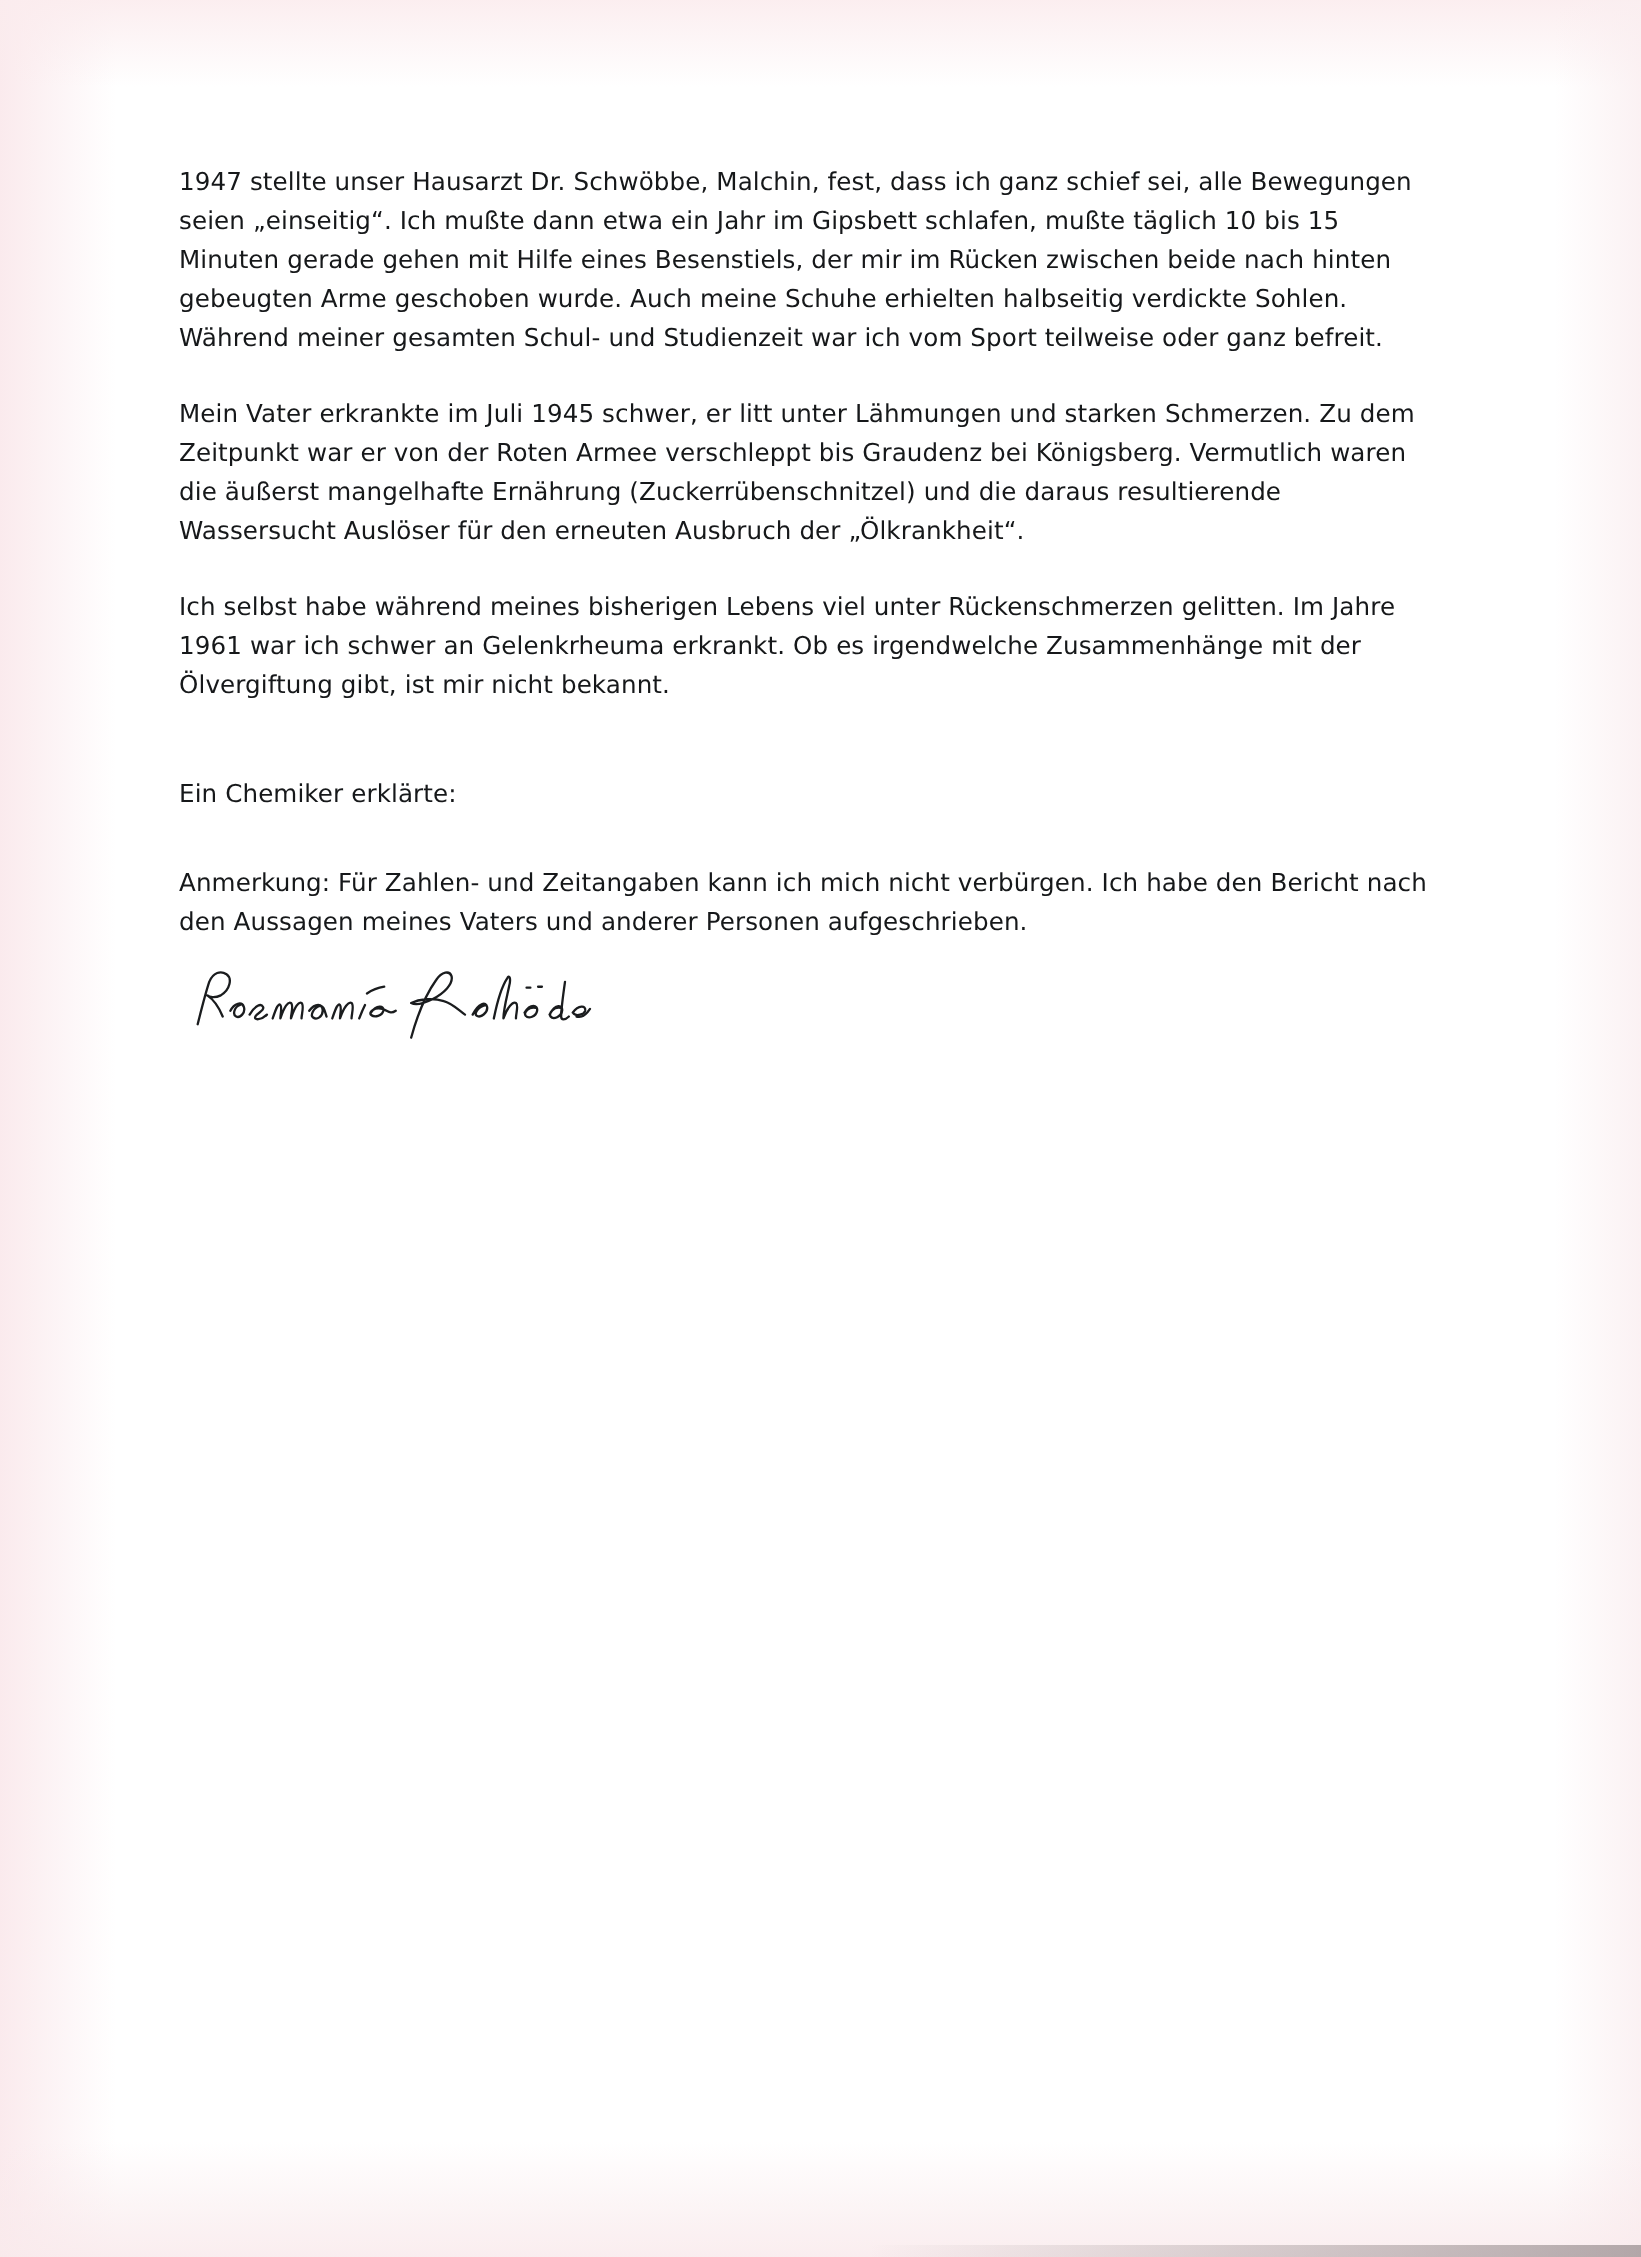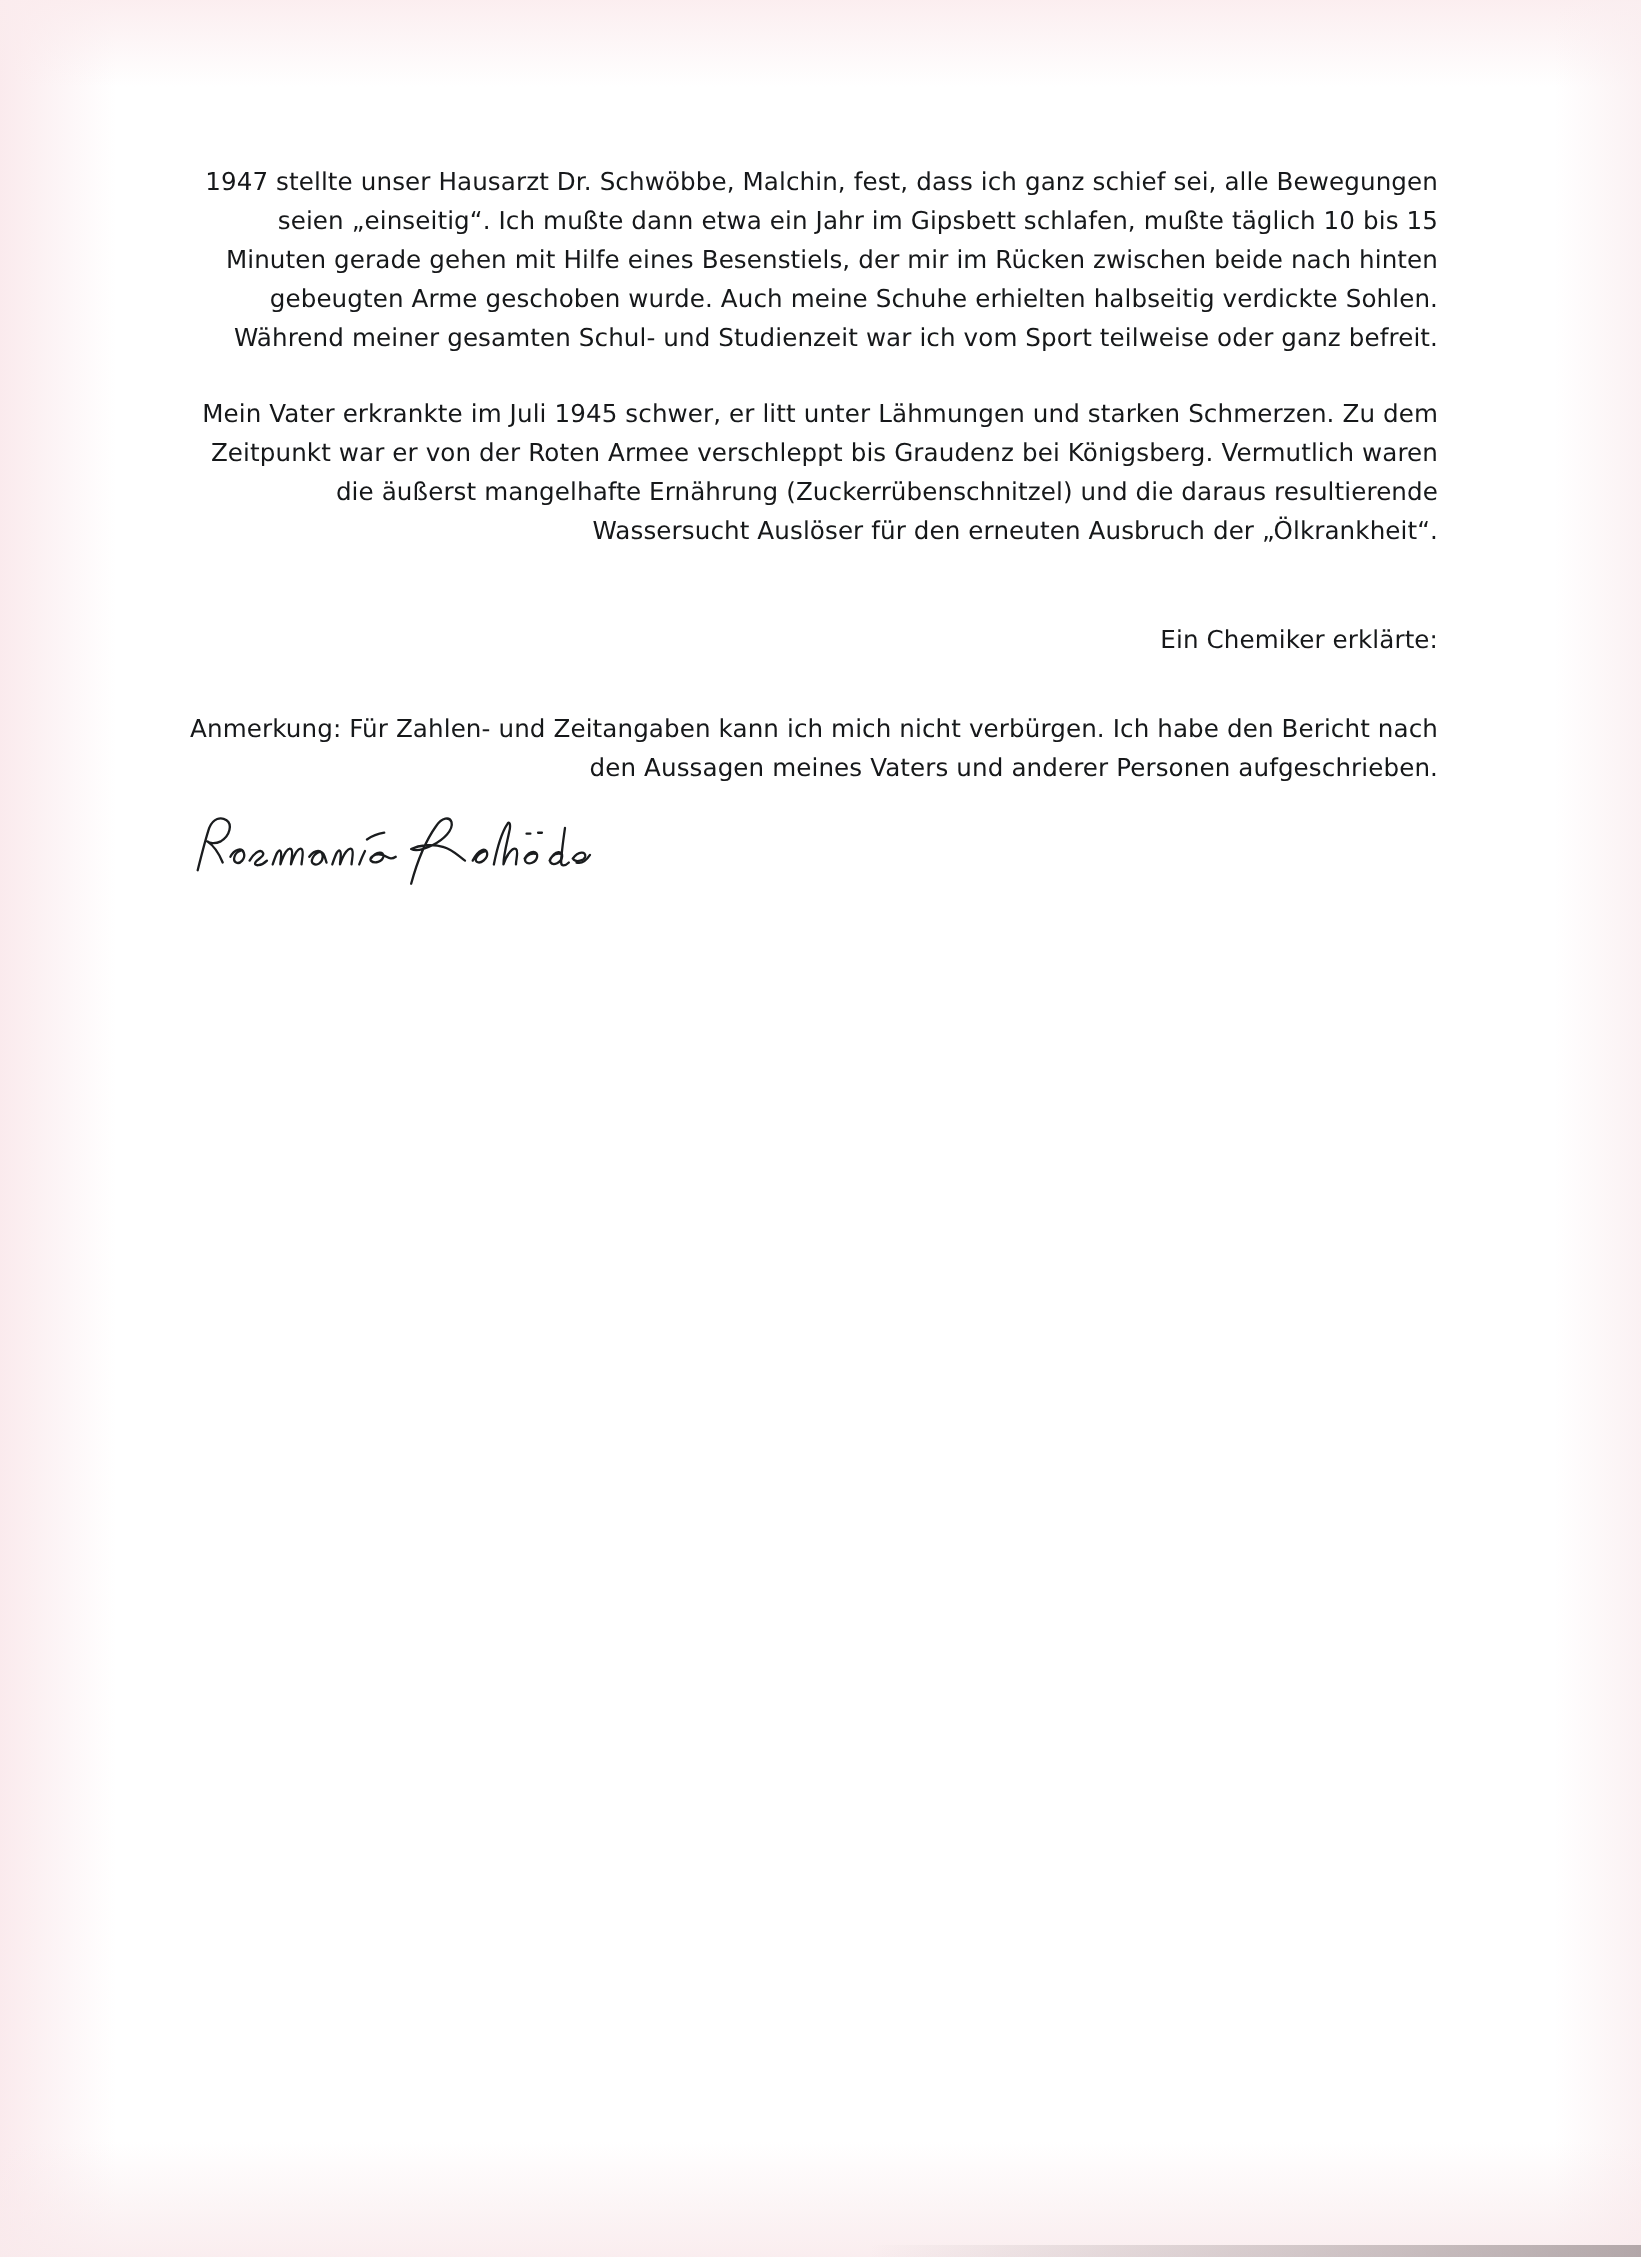--- a/index.html
+++ b/index.html
@@ -8,21 +8,20 @@
     background: #f2f2f2;
   }
   .page {
     position: relative;
     width: 1641px;
     height: 2257px;
     background: #ffffff;
     overflow: hidden;
     
     box-sizing: border-box;
-    text-align: right;
   }
   
   .scan-tint-left {
     position: absolute;
     top: 0; left: 0;
     width: 116px; height: 100%;
     background: linear-gradient(to right, rgba(250,233,236,0.95), rgba(255,255,255,0));
     pointer-events: none;
   }
   .scan-tint-top {
@@ -102,20 +101,21 @@
   <div class="scan-tint-right"></div>
   <div class="scan-tint-bottom"></div>
   <div class="scan-edge-bottom"></div>
 
   <div class="content">
 
     <p class="para">1947 stellte unser Hausarzt Dr. Schwöbbe, Malchin, fest, dass ich ganz schief sei, alle Bewegungen seien „einseitig“. Ich mußte dann etwa ein Jahr im Gipsbett schlafen, mußte täglich 10 bis 15 Minuten gerade gehen mit Hilfe eines Besenstiels, der mir im Rücken zwischen beide nach hinten gebeugten Arme geschoben wurde. Auch meine Schuhe erhielten halbseitig verdickte Sohlen. Während meiner gesamten Schul- und Studienzeit war ich vom Sport teilweise oder ganz befreit.</p>
 
     <p class="para">Mein Vater erkrankte im Juli 1945 schwer, er litt unter Lähmungen und starken Schmerzen. Zu dem Zeitpunkt war er von der Roten Armee verschleppt bis Graudenz bei Königsberg. Vermutlich waren die äußerst mangelhafte Ernährung (Zuckerrübenschnitzel) und die daraus resultierende Wassersucht Auslöser für den erneuten Ausbruch der „Ölkrankheit“.</p>
 
+    <p class="para">Ich selbst habe während meines bisherigen Lebens viel unter Rückenschmerzen gelitten. Im Jahre 1961 war ich schwer an Gelenkrheuma erkrankt. Ob es irgendwelche Zusammenhänge mit der Ölvergiftung gibt, ist mir nicht bekannt.</p>
 
     <div class="spacer-lg"></div>
 
     <p class="para tight">Ein Chemiker erklärte:</p>
 
 
     <div class="spacer-xl"></div>
 
     <p class="para tight">Anmerkung: Für Zahlen- und Zeitangaben kann ich mich nicht verbürgen. Ich habe den Bericht nach den Aussagen meines Vaters und anderer Personen aufgeschrieben.</p>
 

